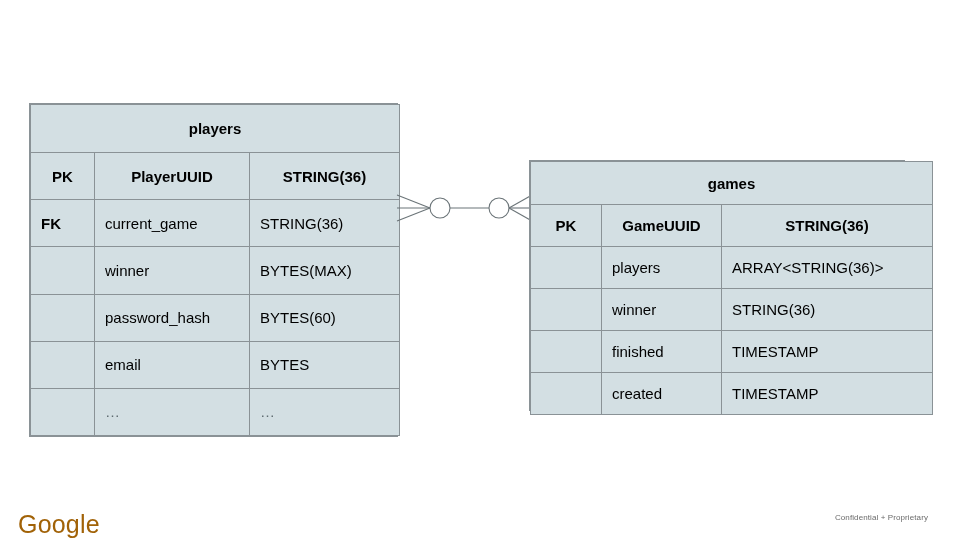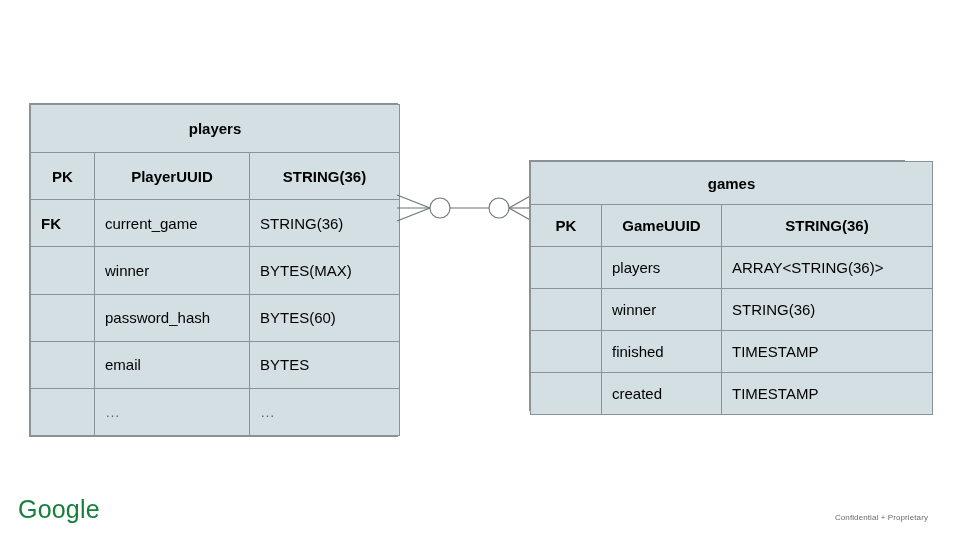--- a/index.html
+++ b/index.html
@@ -93,24 +93,24 @@
     left: 392px;
     top: 186px;
     width: 145px;
     height: 44px;
   }
 
   
   .footer-logo {
     position: absolute;
     left: 18px;
-    top: 495px;
+    top: 510px;
     font-size: 25px;
     letter-spacing: 0.2px;
-    color: #15803d;
+    color: #a16207;
     font-family: "Liberation Sans", sans-serif;
   }
   .footer-note {
     position: absolute;
     right: 32px;
     top: 513px;
     font-size: 8px;
     color: #6b6b6b;
     letter-spacing: 0.1px;
   }

